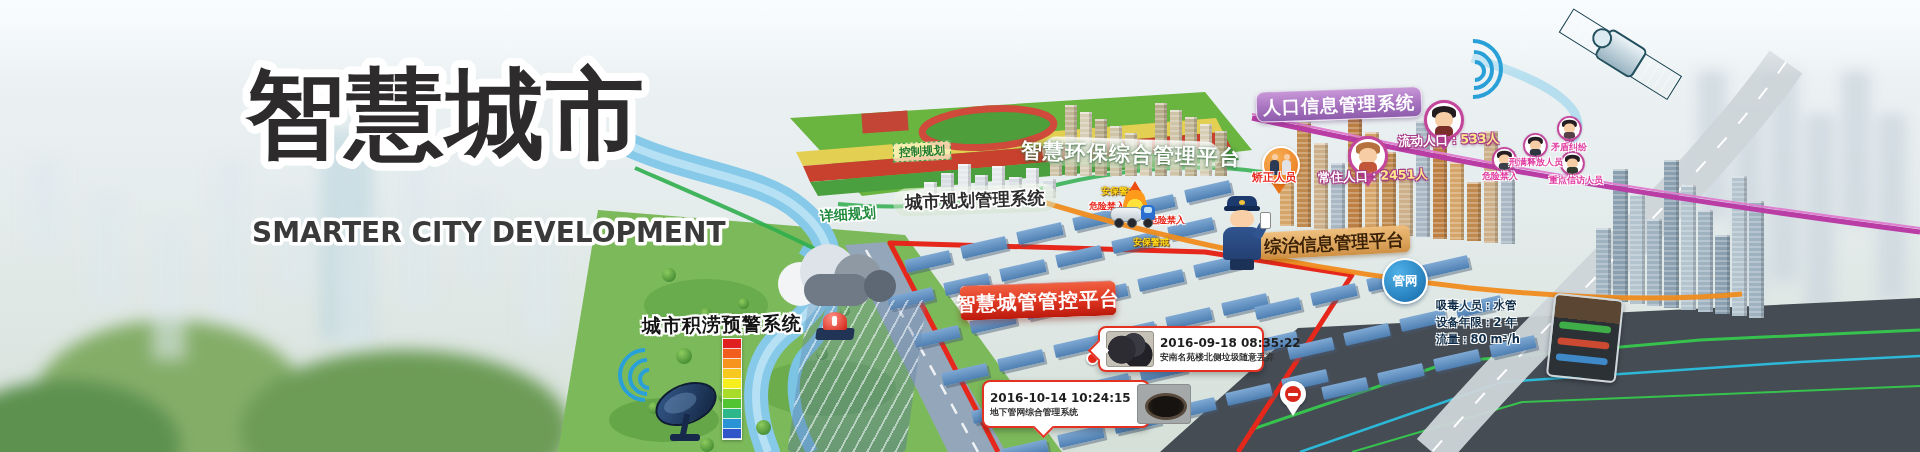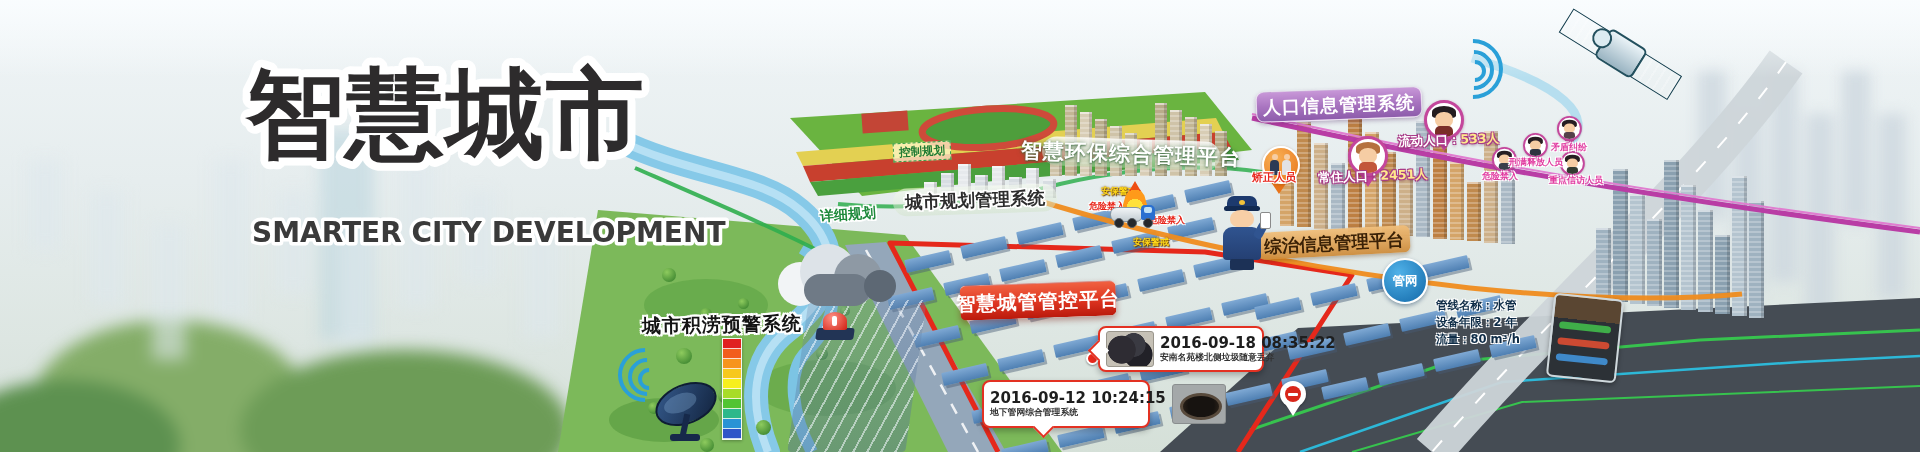--- a/index.html
+++ b/index.html
@@ -95,21 +95,21 @@
   .police .legs{position:absolute;left:12px;top:63px;width:24px;height:11px;background:#1c3156;border-radius:2px;}
   
   .callout{position:absolute;background:#fff;border:2.5px solid #e33122;border-radius:8px;z-index:9;
     box-shadow:0 3px 6px rgba(0,0,0,.28);display:flex;align-items:center;gap:6px;padding:3px 6px;box-sizing:border-box;}
   .callout1{left:1098px;top:326px;width:166px;height:46px;}
   .callout1::after{content:"";position:absolute;left:-9px;top:15px;width:13px;height:13px;background:#fff;
     border-left:2.5px solid #e33122;border-bottom:2.5px solid #e33122;transform:rotate(45deg);}
   .callout2{left:982px;top:380px;width:168px;height:48px;}
   .callout2::after{content:"";position:absolute;left:52px;bottom:-9px;width:13px;height:13px;background:#fff;
     border-right:2.5px solid #e33122;border-bottom:2.5px solid #e33122;transform:rotate(45deg);}
-  .co-time{font-size:15px;font-weight:bold;color:#1e1e1e;line-height:15px;white-space:nowrap;}
+  .co-time{font-size:12px;font-weight:bold;color:#1e1e1e;line-height:15px;white-space:nowrap;}
   .co-desc{font-size:8.8px;font-weight:bold;color:#333;line-height:12px;white-space:nowrap;}
   .photo-trash{width:46px;height:34px;flex:0 0 auto;background:#c6c1b6;border-radius:3px;border:1px solid #9a968c;position:relative;overflow:hidden;}
   .photo-trash::after{content:"";position:absolute;inset:0;
     background:radial-gradient(circle at 32% 52%,#2e2c33 0 38%,transparent 40%),
                radial-gradient(circle at 58% 38%,#3a3a42 0 34%,transparent 36%),
                radial-gradient(circle at 68% 66%,#222128 0 36%,transparent 38%);}
   .photo-hole{width:52px;height:38px;flex:0 0 auto;background:#a4a8a9;border-radius:3px;border:1px solid #8a8e8f;position:relative;}
   .photo-hole::after{content:"";position:absolute;left:7px;top:8px;width:36px;height:21px;border-radius:50%;
     background:radial-gradient(circle at 50% 45%,#171310 0 60%,#32271d 100%);border:3px solid #584a3c;}
   .marker-dot{position:absolute;left:1086px;top:352px;width:9px;height:9px;border-radius:50%;background:#e8291c;border:2px solid #fff;z-index:8;box-shadow:0 1px 2px rgba(0,0,0,.4);}
@@ -340,21 +340,21 @@
 
   <div class="abs haze"></div>
 
   <div class="band band-env">智慧环保综合管理平台</div>
   <div class="band band-planning ow">城市规划管理系统</div>
   <div class="badge badge-pop">人口信息管理系统</div>
   <div class="badge badge-guard">智慧城管管控平台</div>
   <div class="band band-zz">综治信息管理平台</div>
   <div class="pipeline-badge">管网</div>
   <div class="pipeline-info">
-    <div class="ow1">管线名称：水管</div>
+    <div class="ow1">吸毒人员：水管</div>
     <div class="ow1">设备年限：2 年</div>
     <div class="ow1">流量：80 m³/h</div>
   </div>
   <div class="pipe-photo">
     <i style="top:26px;background:#3fae49;"></i>
     <i style="top:42px;background:#cc4a32;"></i>
     <i style="top:58px;background:#3f89c9;"></i>
   </div>
   <div class="flood-label ow2">城市积涝预警系统</div>
 
@@ -459,21 +459,21 @@
   <div class="callout callout1">
     <div class="photo-trash"></div>
     <div>
       <div class="co-time">2016-09-18 08:35:22</div>
       <div class="co-desc">安南名苑楼北侧垃圾随意丢弃</div>
     </div>
   </div>
   <div class="marker-dot"></div>
   <div class="callout callout2">
     <div>
-      <div class="co-time">2016-09-12 10:24:15</div>
+      <div class="co-time">2016-10-14 10:24:15</div>
       <div class="co-desc">地下管网综合管理系统</div>
     </div>
     <div class="photo-hole"></div>
   </div>
 
   <div class="noentry">
     <div class="ne-head">
         <div class="ne-sign"></div>
       </div>
     <div class="ne-tip"></div>

